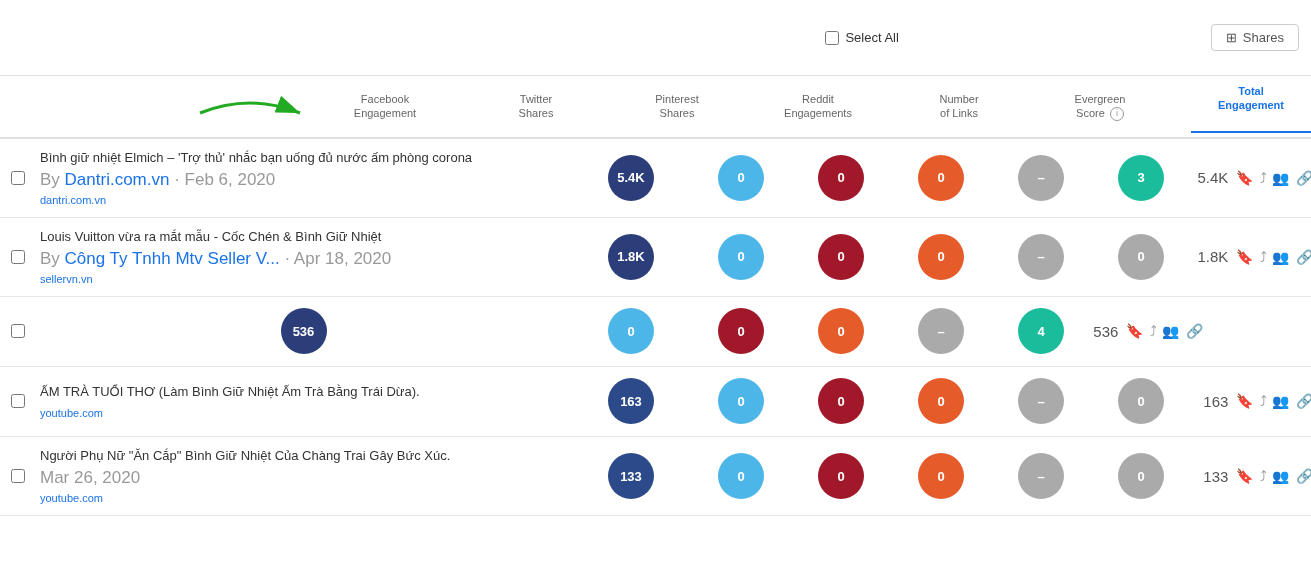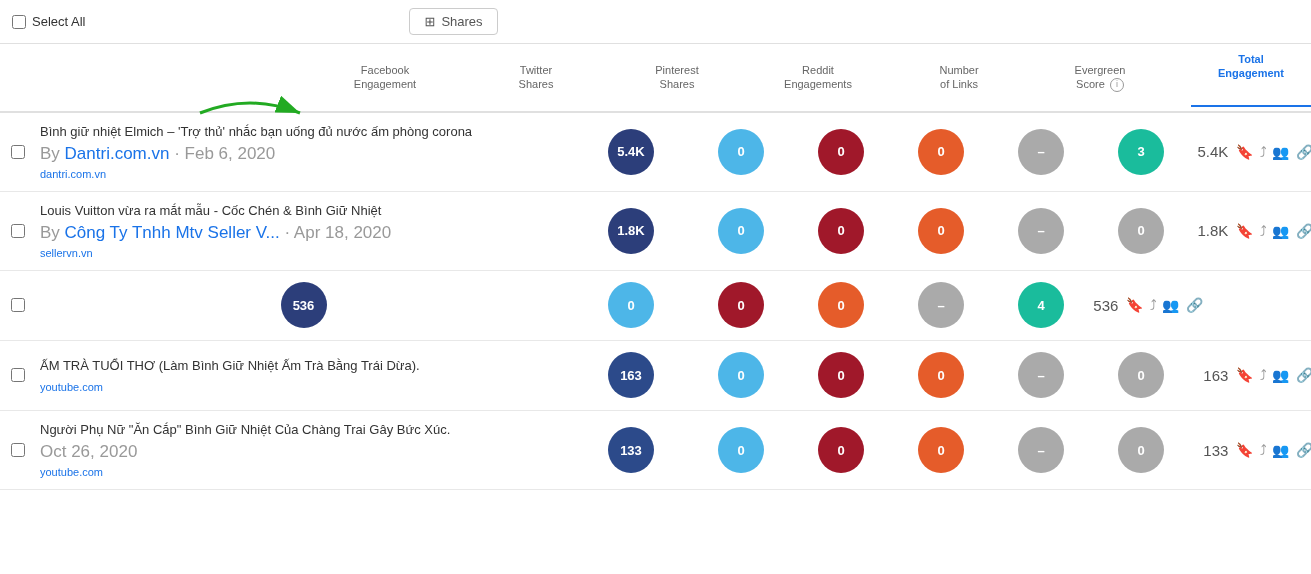--- a/index.html
+++ b/index.html
@@ -1,23 +1,24 @@
 <!DOCTYPE html>
 <html><head>
   <meta charset="utf-8">
   <style>
     * { box-sizing: border-box; margin: 0; padding: 0; }
     body { font-family: -apple-system, BlinkMacSystemFont, 'Segoe UI', sans-serif; font-size: 13px; color: #333; background: #fff; }
 
     .toolbar {
       display: flex;
       align-items: center;
-      padding: 8px 12px;
+      padding: 24px 12px;
       border-bottom: 1px solid #e0e0e0;
-      gap: 24px;
+      gap: 12px;
+      justify-content: flex-end;
     }
     .select-all-area {
       display: flex;
       align-items: center;
       gap: 6px;
     }
     .actions-btn {
       display: flex;
       align-items: center;
       gap: 6px;
@@ -46,21 +47,21 @@
       color: #666;
       font-weight: 500;
       line-height: 1.3;
       padding: 4px 6px;
     }
     .col-header.title-col { text-align: left; }
     .col-header.total-engagement {
       color: #1a73e8;
       font-weight: 600;
       border-bottom: 2px solid #1a73e8;
-      padding-bottom: 24px;
+      padding-bottom: 18px;
     }
 
     .table-row {
       display: grid;
       grid-template-columns: 36px 1fr 120px 100px 100px 100px 100px 100px 120px;
       align-items: center;
       border-bottom: 1px solid #e8e8e8;
       padding: 10px 0;
       min-height: 70px;
     }
@@ -345,21 +346,21 @@
       </div>
     </div>
   </div>
       <div class="table-row">
     <div class="checkbox-cell">
       <input type="checkbox" style="">
     </div>
     <div class="title-cell">
       <div class="article-title">Người Phụ Nữ "Ăn Cắp" <strong>Bình Giữ Nhiệt</strong> Của Chàng Trai Gây Bức Xúc.</div>
       <div class="article-meta">
-        Oct 26, 2020
+        Mar 26, 2020
       </div>
       <div class="article-source">
         <a href="#">youtube.com</a>
       </div>
     </div>
     <div class="metric-cell">
       <div class="circle dark-blue" style="background:#2c4a8a">133</div>
     </div>
     <div class="metric-cell">
       <div class="circle light-blue">0</div>

